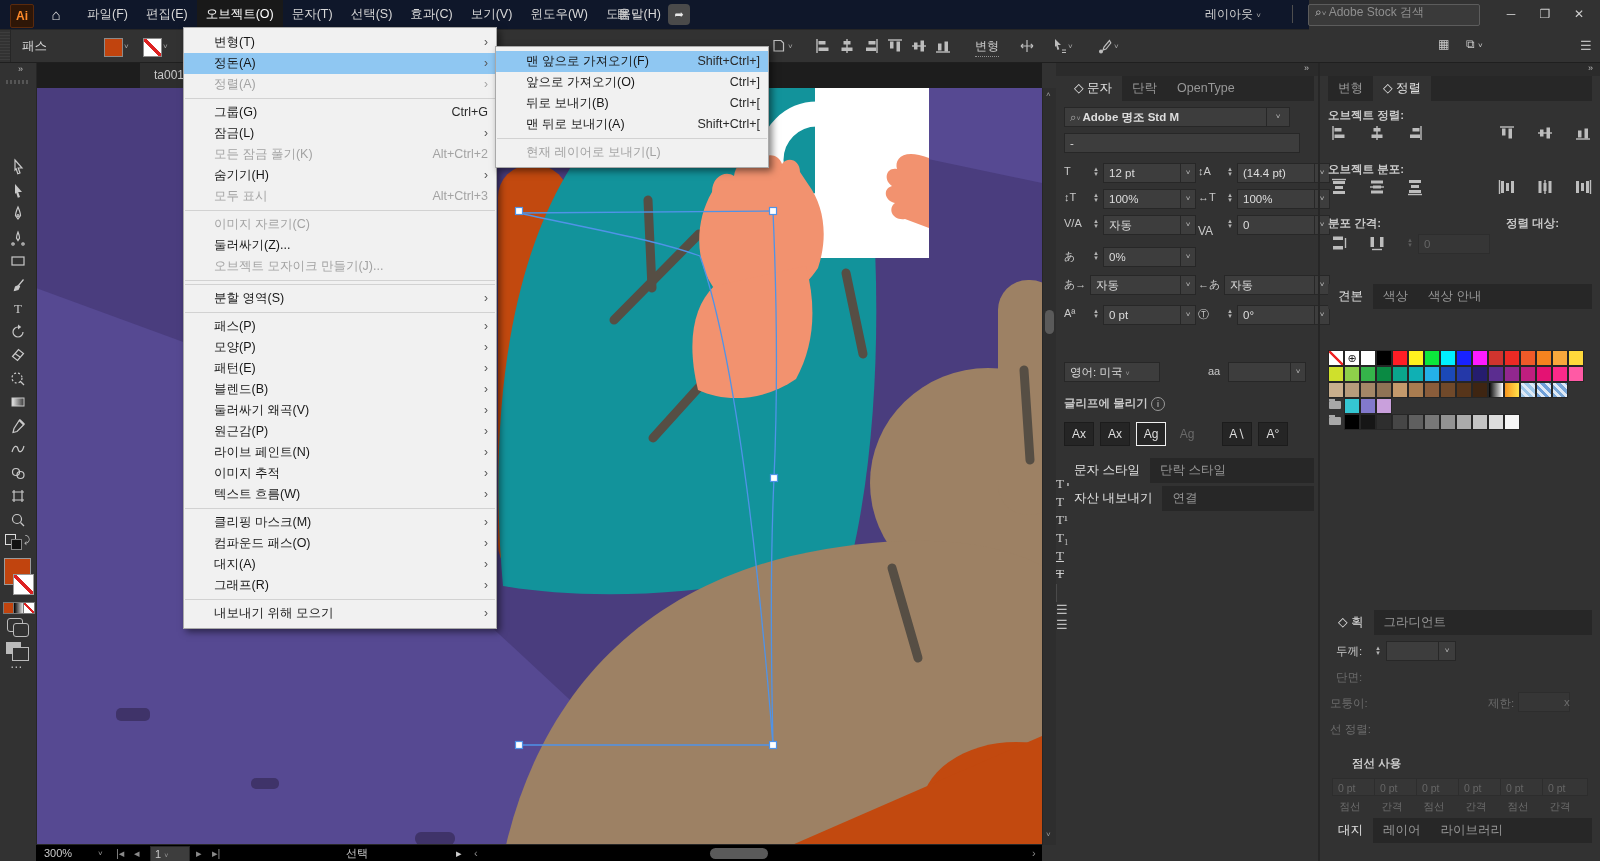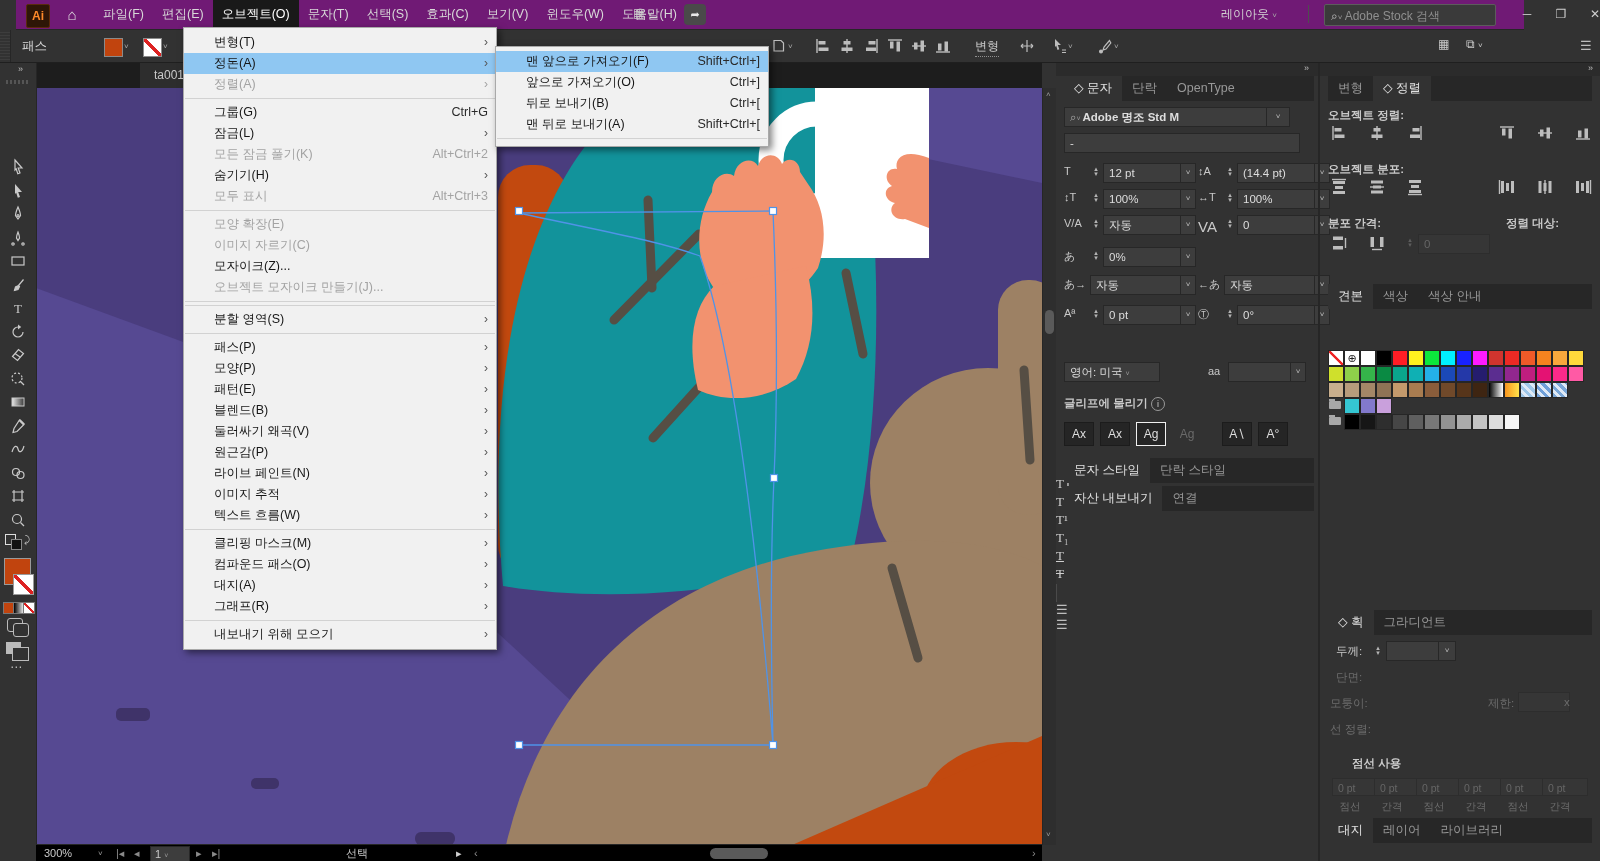--- a/index.html
+++ b/index.html
@@ -1,25 +1,25 @@
 <!DOCTYPE html>
 <html><head>
 <meta charset="utf-8">
 <style>
   html,body{margin:0;padding:0}
   body{width:1600px;height:861px;overflow:hidden;background:#323232;position:relative;
        font-family:"Liberation Sans","DejaVu Sans",sans-serif;font-size:12px;color:#d6d6d6}
   .abs{position:absolute}
   
-  #titlebar{left:16px;top:0;width:1508px;height:29px;background:#701a75;border-bottom:1px solid #262626;z-index:30}
+  #titlebar{left:0;top:0;width:1309px;height:29px;background:#0f172a;border-bottom:1px solid #262626;z-index:30}
   #controlbar{left:0;top:30px;width:1600px;height:32px;background:#323232;border-bottom:1px solid #1f1f1f;z-index:5}
   .mb-item{display:inline-block;padding:0 9px;line-height:29px;color:#d8d8d8;font-size:12.5px}
   .mb-item.active{background:#191919;color:#ffffff}
   .winbtn{width:34px;height:28px;text-align:center;line-height:28px;color:#cfcfcf;font-size:12px}
-  .searchbox{height:20px;border:1px solid #5c5c5c;border-radius:2px;color:#8f8f8f;line-height:22px;padding:0 6px;font-size:12px;background:#3a3a3a}
+  .searchbox{height:20px;border:1px solid #5c5c5c;border-radius:2px;color:#8f8f8f;line-height:14px;padding:0 6px;font-size:12px;background:#3a3a3a}
   
   #toolbar{left:0;top:62px;width:36px;height:799px;background:#323232;border-right:1px solid #262626;z-index:4}
   .tool{position:absolute;left:4px;width:28px;height:22px;display:flex;align-items:center;justify-content:center}
   
   #tabbar{left:36px;top:62px;width:1006px;height:26px;background:#1d1d1d;z-index:2}
   #doctab{position:absolute;left:104px;top:0;height:26px;line-height:26px;padding:0 14px;background:#2d2d2d;color:#c9c9c9;font-size:12px;max-width:360px;overflow:hidden;white-space:nowrap}
   
   #canvas{left:36px;top:88px;width:1006px;height:757px;overflow:hidden;z-index:1;background:#4a3d7e}
   #vscroll{left:1042px;top:88px;width:14px;height:757px;background:#2e2e2e;border-left:1px solid #262626;z-index:2}
   
@@ -341,21 +341,21 @@
       <div class="icn" style="left: 142px; top: 129px; width: 24px; font-size: 11px;">↔T</div>
       <div class="stepper" style="left: 168px; top: 130px; white-space: pre;">▴
 ▾</div>
       <div class="fld" style="left: 181px; top: 127px; width: 75px; height: 18px;">100%</div>
       <div class="chevbtn" style="left: 258px; top: 127px; width: 14px; height: 18px;">˅</div>
       <div class="icn" style="left: 8px; top: 155px; width: 24px; font-size: 11px;">V/A</div>
       <div class="stepper" style="left: 34px; top: 156px; white-space: pre;">▴
 ▾</div>
       <div class="fld" style="left: 47px; top: 153px; width: 75px; height: 18px;">자동</div>
       <div class="chevbtn" style="left: 124px; top: 153px; width: 14px; height: 18px;">˅</div>
-      <div class="icn" style="left: 142px; top: 156px; width: 24px; font-size: 15px;">VA</div>
+      <div class="icn" style="left: 142px; top: 162px; width: 24px; font-size: 12px;">VA</div>
       <div class="stepper" style="left: 168px; top: 156px; white-space: pre;">▴
 ▾</div>
       <div class="fld" style="left: 181px; top: 153px; width: 75px; height: 18px;">0</div>
       <div class="chevbtn" style="left: 258px; top: 153px; width: 14px; height: 18px;">˅</div>
       <div class="icn" style="left: 8px; top: 187px; width: 24px; font-size: 11px;">あ</div>
       <div class="stepper" style="left: 34px; top: 188px; white-space: pre;">▴
 ▾</div>
       <div class="fld" style="left: 47px; top: 185px; width: 75px; height: 18px;">0%</div>
       <div class="chevbtn" style="left: 124px; top: 185px; width: 14px; height: 18px;">˅</div>
       <div class="icn" style="left: 8px; top: 215px; width: 24px; font-size: 11px;">あ→</div>
@@ -647,27 +647,24 @@
     <div class="mi">
       <span class="lbl">숨기기(H)</span>
       <span class="arr">›</span>
     </div>
     <div class="mi dis">
       <span class="lbl">모두 표시</span>
       <span class="sc">Alt+Ctrl+3</span>
     </div>
     <div class="msep"></div>
     <div class="mi dis">
-      <span class="lbl">모양 확장(E)</span>
-    </div>
-    <div class="mi dis">
       <span class="lbl">이미지 자르기(C)</span>
     </div>
     <div class="mi">
-      <span class="lbl">모자이크(Z)...</span>
+      <span class="lbl">둘러싸기(Z)...</span>
     </div>
     <div class="mi dis">
       <span class="lbl">오브젝트 모자이크 만들기(J)...</span>
     </div>
     <div class="msep"></div>
     <div class="msep"></div>
     <div class="mi">
       <span class="lbl">분할 영역(S)</span>
       <span class="arr">›</span>
     </div>
@@ -742,13 +739,16 @@
     </div>
     <div class="mi">
       <span class="lbl">뒤로 보내기(B)</span>
       <span class="sc">Ctrl+[</span>
     </div>
     <div class="mi">
       <span class="lbl">맨 뒤로 보내기(A)</span>
       <span class="sc">Shift+Ctrl+[</span>
     </div>
     <div class="msep"></div>
+    <div class="mi dis">
+      <span class="lbl">현재 레이어로 보내기(L)</span>
+    </div>
   </div>
 
 </body></html>

